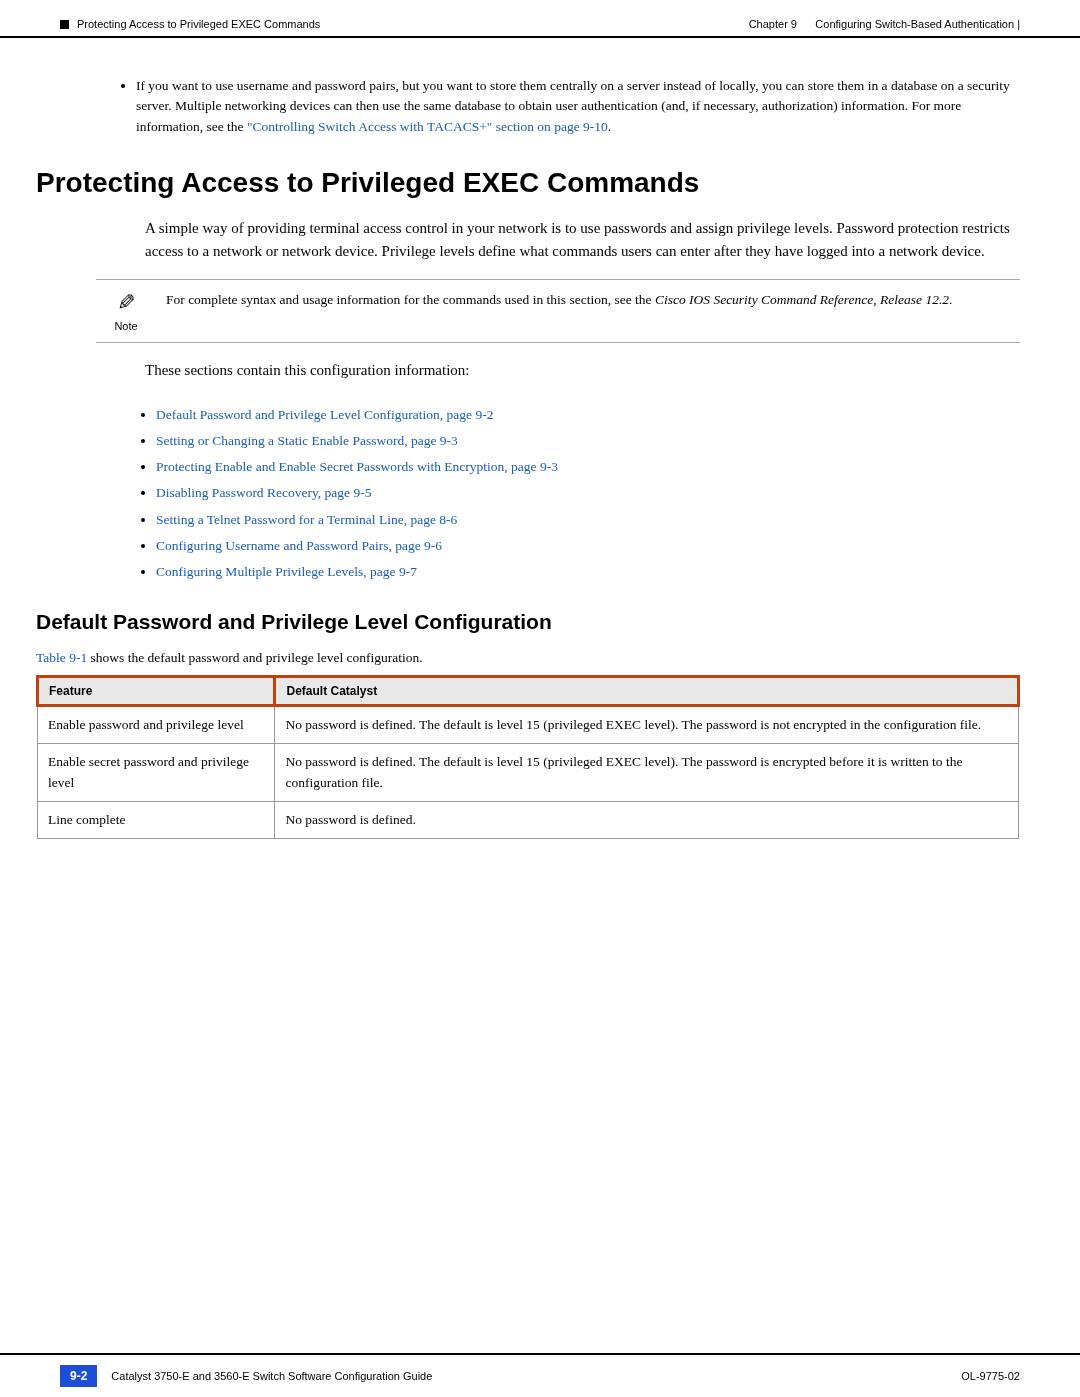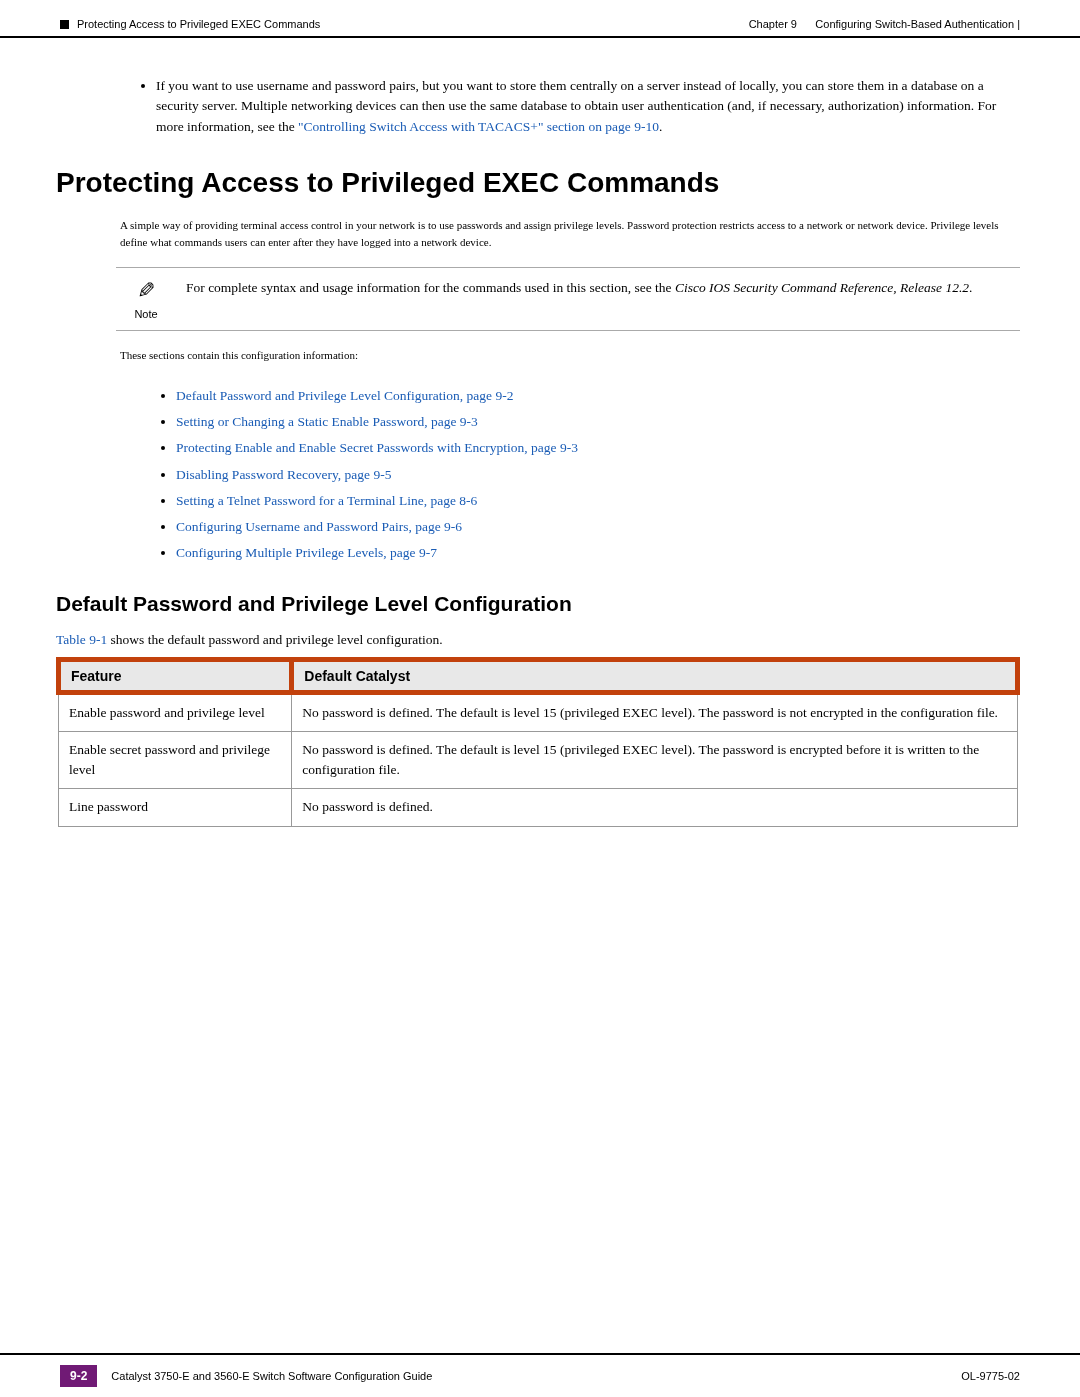--- a/index.html
+++ b/index.html
@@ -36,21 +36,21 @@
     }
     .header-right {
       text-align: right;
     }
     .header-chapter {
       font-weight: normal;
     }
 
     
     .content {
-      padding: 20px 60px 40px 56px;
+      padding: 20px 60px 40px 36px;
     }
 
     
     .intro-bullet {
       margin: 18px 0 18px 80px;
     }
     .intro-bullet ul {
       list-style: disc;
       padding-left: 20px;
     }
@@ -64,23 +64,23 @@
     .section-title {
       font-family: Arial, Helvetica, sans-serif;
       font-size: 28px;
       font-weight: bold;
       margin: 30px 0 18px 0;
       border-bottom: none;
     }
 
     
     .body-text {
-      margin: 0 0 14px 64px;
+      margin: 0 0 14px 109px;
       line-height: 1.55;
-      font-size: 11px;
+      font-size: 15px;
     }
 
     
     .note-box {
       display: flex;
       align-items: flex-start;
       margin: 16px 0 16px 60px;
       border-top: 1.5px solid #aaa;
       border-bottom: 1.5px solid #aaa;
       padding: 10px 0;
@@ -157,25 +157,25 @@
 
     
     .data-table {
       width: 100%;
       border-collapse: collapse;
       font-size: 13.5px;
       margin-top: 4px;
     }
     .data-table th {
       background: #e8e8e8;
-      border: 5px solid #c2410c;
+      border: 3px solid #c2410c;
       padding: 6px 10px;
       text-align: left;
       font-family: Arial, Helvetica, sans-serif;
-      font-size: 14px;
+      font-size: 12px;
       font-weight: bold;
     }
     .data-table td {
       border: 1px solid #999;
       padding: 8px 10px;
       vertical-align: top;
       line-height: 1.5;
     }
     .data-table tr:nth-child(odd) td { background: #fff; }
     .data-table tr:nth-child(even) td { background: #fff; }
@@ -193,21 +193,21 @@
       border-top: 2px solid #000;
       font-family: Arial, Helvetica, sans-serif;
       font-size: 11px;
     }
     .footer-left {
       display: flex;
       align-items: center;
       gap: 0;
     }
     .footer-page-badge {
-      background: #701a75;
+      background: #1d4ed8;
       color: #fff;
       padding: 4px 10px;
       font-size: 12px;
       font-weight: bold;
       margin-right: 14px;
     }
     .footer-title {
       font-size: 11px;
     }
     .footer-right {
@@ -285,21 +285,21 @@
     <tbody id="table-body">
     <tr>
           <td>Enable password and privilege level</td>
           <td>No password is defined. The default is level 15 (privileged EXEC level). The password is not encrypted in the configuration file.</td>
         </tr>
         <tr>
           <td>Enable secret password and privilege level</td>
           <td>No password is defined. The default is level 15 (privileged EXEC level). The password is encrypted before it is written to the configuration file.</td>
         </tr>
         <tr>
-          <td>Line password</td>
+          <td>Line complete</td>
           <td>No password is defined.</td>
         </tr>
       </tbody>
   </table>
 
 </div>
 
 <div class="page-footer">
   <div class="footer-left">
     <span class="footer-page-badge">9-2</span>

